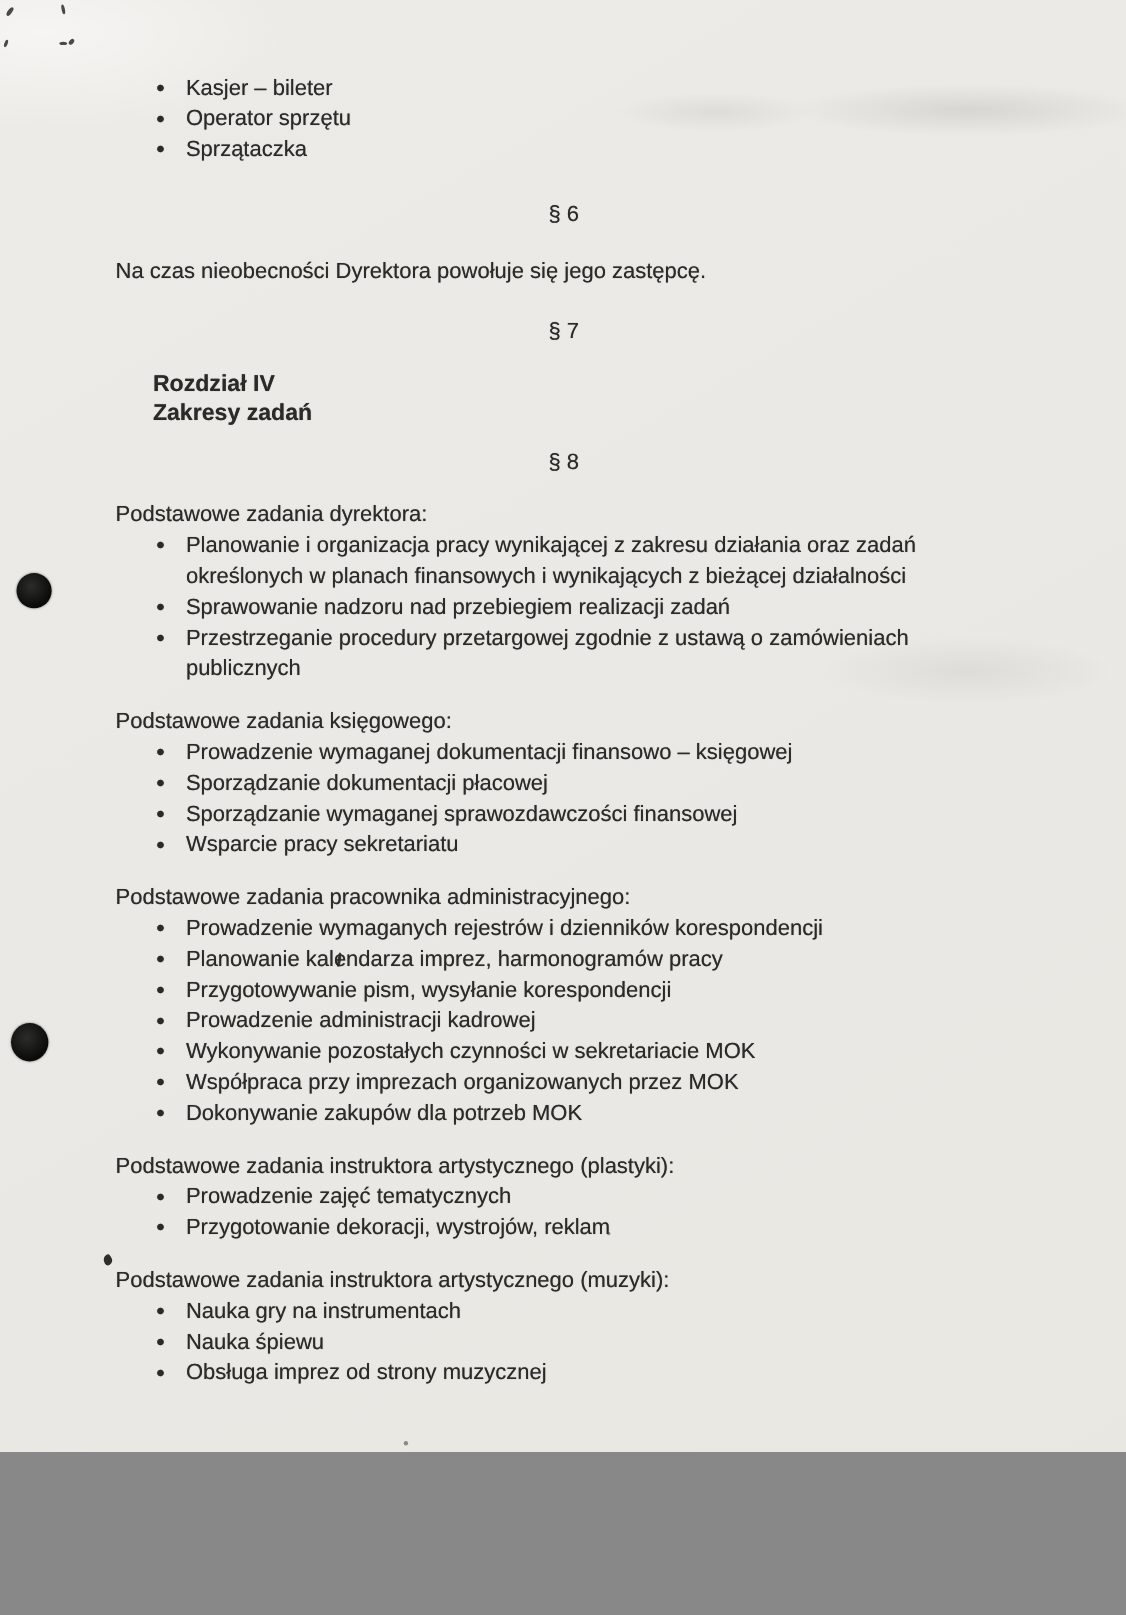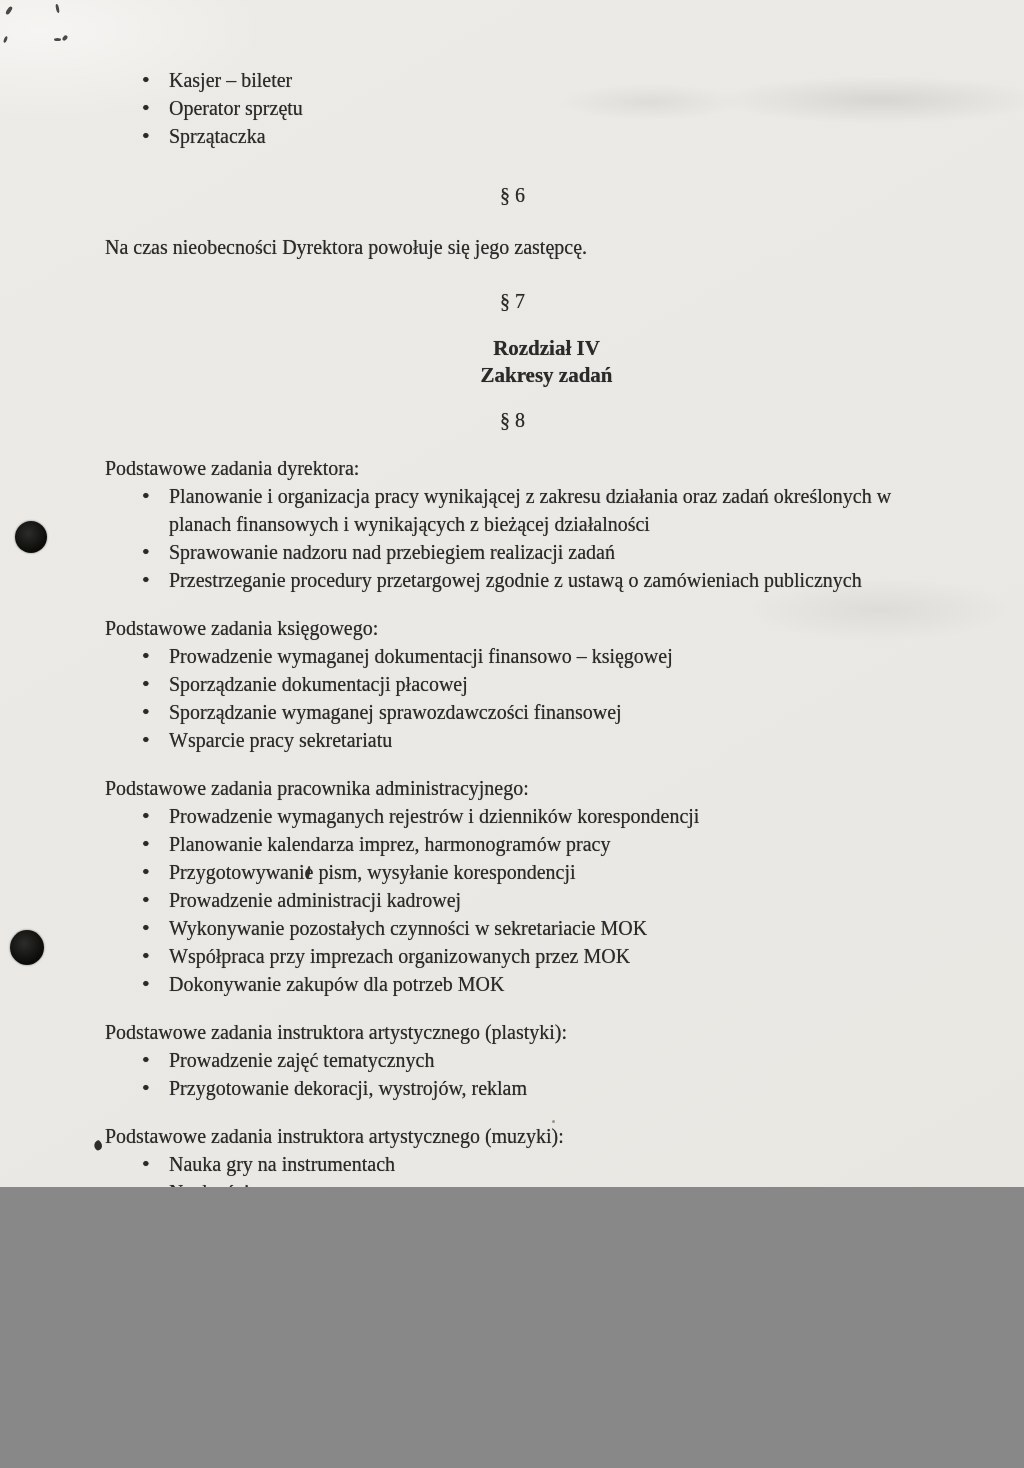--- a/index.html
+++ b/index.html
@@ -1,24 +1,24 @@
 <!DOCTYPE html>
 <html lang="pl"><head>
 <meta charset="utf-8">
 <style>
   html, body { margin: 0; padding: 0; }
   body { background: #888; }
 
   .page {
     position: relative;
     width: 1024px;
-    height: 1187px;
+    height: 1320px;
     margin: 0 auto;
     overflow: hidden;
-    font-family: Liberation Serif, serif;
+    font-family: Liberation Sans, sans-serif;
     color: #2b2a28;
     background:
       radial-gradient(230px 34px at 880px 100px, rgba(110,110,106,0.16), transparent 70%),
       radial-gradient(130px 26px at 650px 102px, rgba(110,110,106,0.11), transparent 70%),
       radial-gradient(190px 45px at 880px 610px, rgba(110,110,106,0.10), transparent 70%),
       radial-gradient(300px 120px at 40px 30px, rgba(255,255,255,0.5), transparent 75%),
       linear-gradient(150deg, #edebe7 0%, #ebe9e5 45%, #e9e7e2 100%);
   }
 
   .content {
@@ -46,21 +46,21 @@
   .section-mark { text-align: center; }
   .mark-6 { margin-top: 31px; }
   .mark-7 { margin-top: 26px; }
   .mark-8 { margin-top: 17px; }
 
   .para-6 { margin-top: 24px; }
   .para-7 { margin-top: 22px; }
 
   .chapter {
     margin-top: 20px;
-    text-align: center;
+    text-align: left;
     transform: translateX(34px);
     font-weight: bold;
     font-size: 21px;
     line-height: 27px;
   }
 
   .task-section { margin-top: 20px; }
 
   
   .punch {

